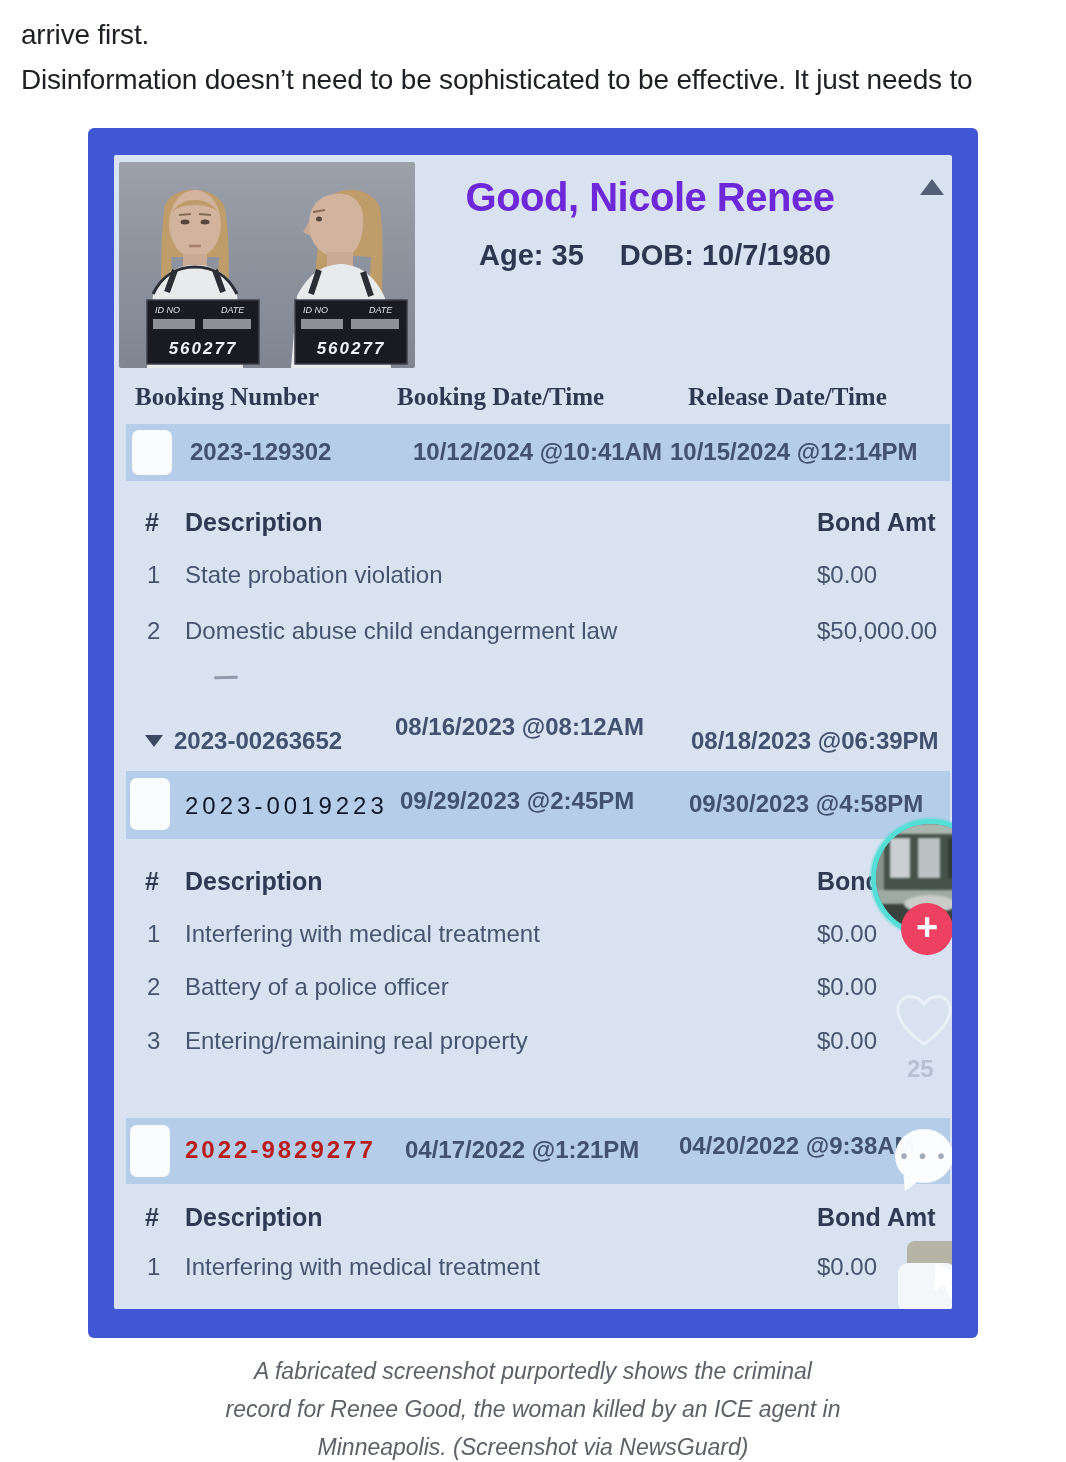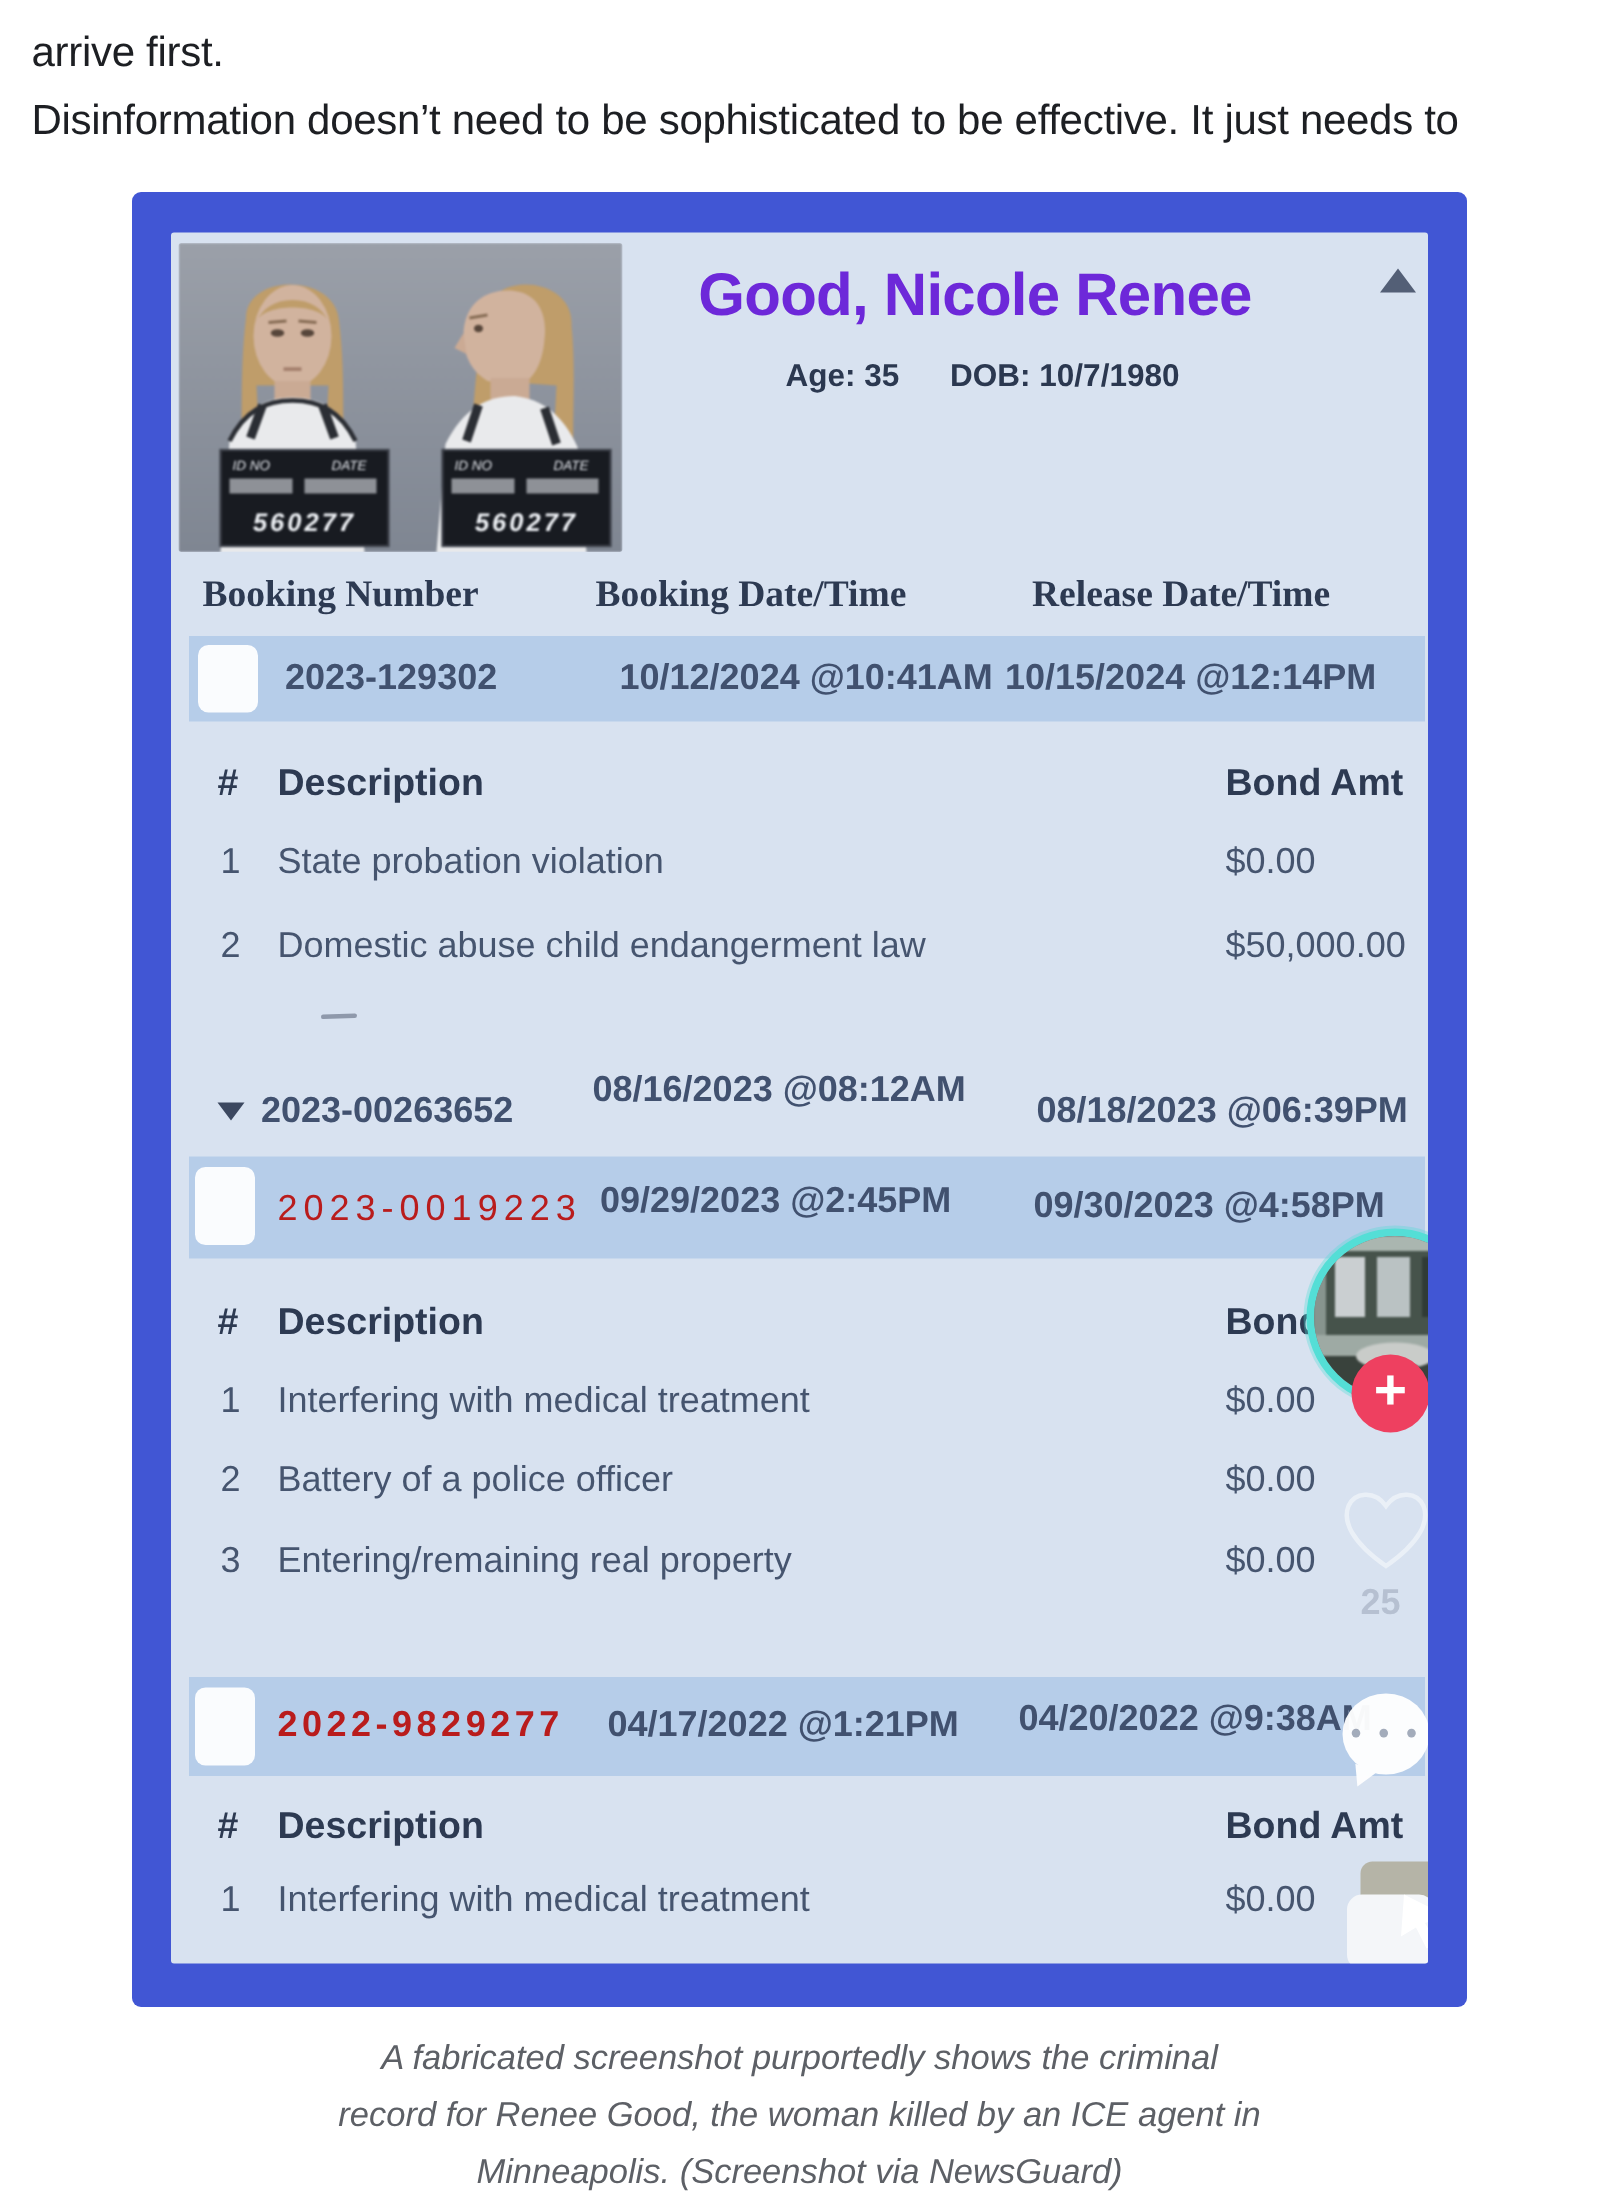--- a/index.html
+++ b/index.html
@@ -12,21 +12,21 @@
   .frame { position:absolute; left:88px; top:128px; width:890px; height:1210px; background:#4156d4; border-radius:6px; }
   .card  { position:absolute; left:26px; top:27px; width:838px; height:1154px; background:#d8e2f0; border-radius:2px; overflow:hidden; }
 
   
   .mugshot { position:absolute; left:5px; top:7px; width:296px; height:206px; overflow:hidden; border-radius:2px;font-style:italic; }
   .mugshot svg { filter: blur(0.7px) saturate(0.85); }
 
   .caret-up { position:absolute; left:806px; top:24px; width:0; height:0; border-left:12px solid transparent; border-right:12px solid transparent; border-bottom:16px solid #3c4860; opacity:.85; cursor:pointer; }
 
   .person-name { position:absolute; left:306px; top:20px; width:460px; text-align:center; font-size:40px; font-weight:bold; color:#6d28d9; letter-spacing:-0.5px; }
-  .person-meta { position:absolute; left:306px; top:84px; width:470px; text-align:center; font-size:21px; font-weight:bold; color:#2b3850; }
+  .person-meta { position:absolute; left:306px; top:84px; width:470px; text-align:center; font-size:29px; font-weight:bold; color:#2b3850; }
   .person-meta span { margin:0 14px; }
 
   .col-headers { position:absolute; top:228px; left:0; width:100%; font-size:25px; font-weight:bold; color:#2d3a52; }
   .col-headers span { position:absolute; white-space:nowrap;font-family:Liberation Serif, serif; }
   .ch-1 { left:21px; } .ch-2 { left:283px; } .ch-3 { left:574px; }
 
   .hl-row { position:absolute; left:12px; right:2px; background:#b6cde9; }
   .row-text { position:absolute; white-space:nowrap; font-size:24px; font-weight:600; color:#41516f; }
   .checkbox { position:absolute; background:rgba(255,255,255,0.93); border-radius:7px; cursor:pointer; }
 
@@ -148,21 +148,21 @@
 
     <div class="dash"></div>
 
     <div class="caret-down" style="left:31px; top:580px;"></div>
     <span class="row-text" style="left:60px; top:572px;">2023-00263652</span>
     <span class="row-text" style="left:281px; top:558px;">08/16/2023 @08:12AM</span>
     <span class="row-text" style="left:577px; top:572px;">08/18/2023 @06:39PM</span>
 
     <div class="hl-row" style="top:616px; height:68px;"></div>
     <div class="checkbox" style="left:16px; top:623px; width:40px; height:52px;"></div>
-    <span class="row-text" style="left:71px; top:637px; letter-spacing:4px; color:#b91c1c; font-weight:500;">2023-0019223</span>
+    <span class="row-text" style="left:71px; top:637px; letter-spacing:4px; color:#0f172a; font-weight:500;">2023-0019223</span>
     <span class="row-text" style="left:286px; top:632px;">09/29/2023 @2:45PM</span>
     <span class="row-text" style="left:575px; top:635px;">09/30/2023 @4:58PM</span>
 
     <div class="sec-header" style="left:31px; top:712px;">#</div>
     <div class="sec-header" style="left:71px; top:712px;">Description</div>
     <div class="sec-header" style="left:703px; top:712px;">Bond Amt</div>
 
     <div class="charge" style="left:33px; top:765px;">1</div>
     <div class="charge" style="left:71px; top:765px;">Interfering with medical treatment</div>
     <div class="charge" style="left:703px; top:765px;">$0.00</div>

